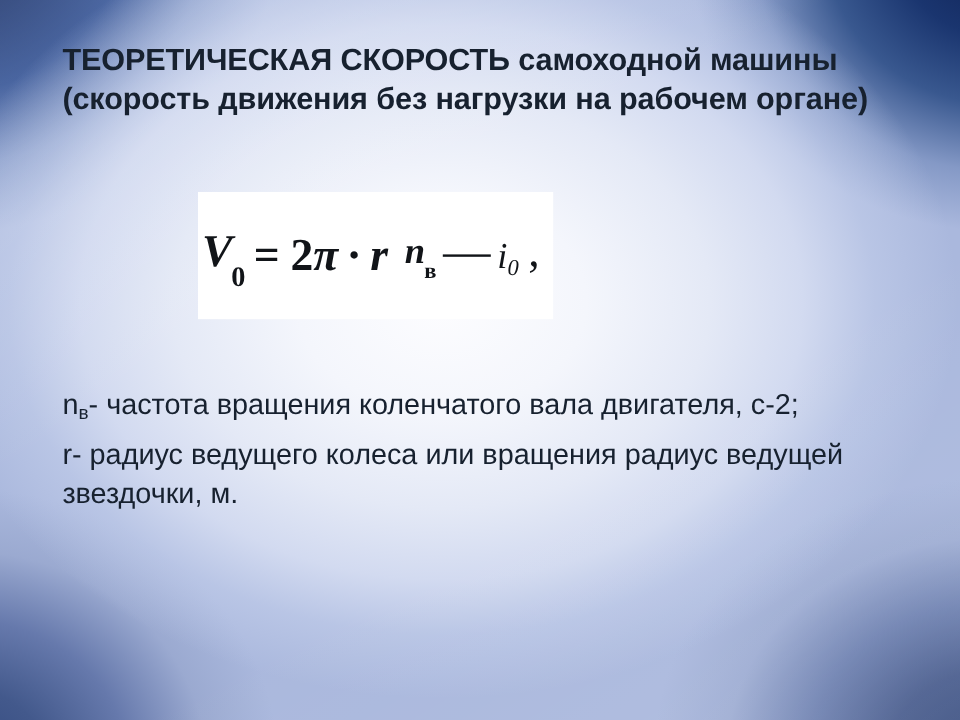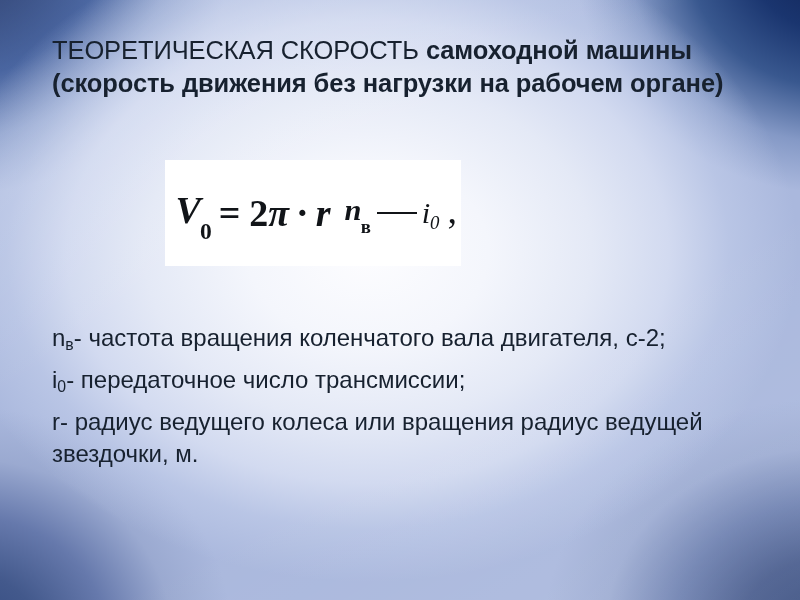--- a/index.html
+++ b/index.html
@@ -99,38 +99,38 @@
   }
 
   .title-block {
     color: #17212f;
     font-size: 25.5px;
     line-height: 1.30;
     letter-spacing: -0.1px;
     text-rendering: optimizeLegibility;
   }
   .title-strong {
-    font-weight: normal;
+    font-weight: bold;
     text-align: right;
   }
   .title-rest {
     font-weight: bold;
   }
 
   
   .formula-box {
     position: absolute;
     left: 165px;
     top: 160px;
     width: 296px;
     height: 106px;
     background: #ffffff;
     display: flex;
     align-items: center;
-    justify-content: flex-end;
+    justify-content: center;
     box-sizing: border-box;
   }
   .formula {
     display: flex;
     align-items: center;
     justify-content: center;
     color: #111418;
     font-family: "Liberation Serif", serif;
     font-size: 38px;
     white-space: nowrap;
@@ -267,20 +267,17 @@
       </span>
       <span class="comma">,</span>
     </div>
   </div>
 
   <div class="body-block">
     <p class="body-par">
       <span class="sym"><span>n</span><span class="sym-sub">в</span></span><span>- частота вращения коленчатого вала двигателя, с-2;</span>
     </p>
     <p class="body-par">
-      <span class="sym"><span>i</span><span class="sym-sub">0</span></span><span>- передаточное число трансмиссии;</span>
-    </p>
-    <p class="body-par">
       <span class="sym"><span>r</span><span class="sym-sub"></span></span><span>- радиус ведущего колеса или вращения радиус ведущей звездочки, м.</span>
     </p>
   </div>
 
 </div>
 
 </body></html>

